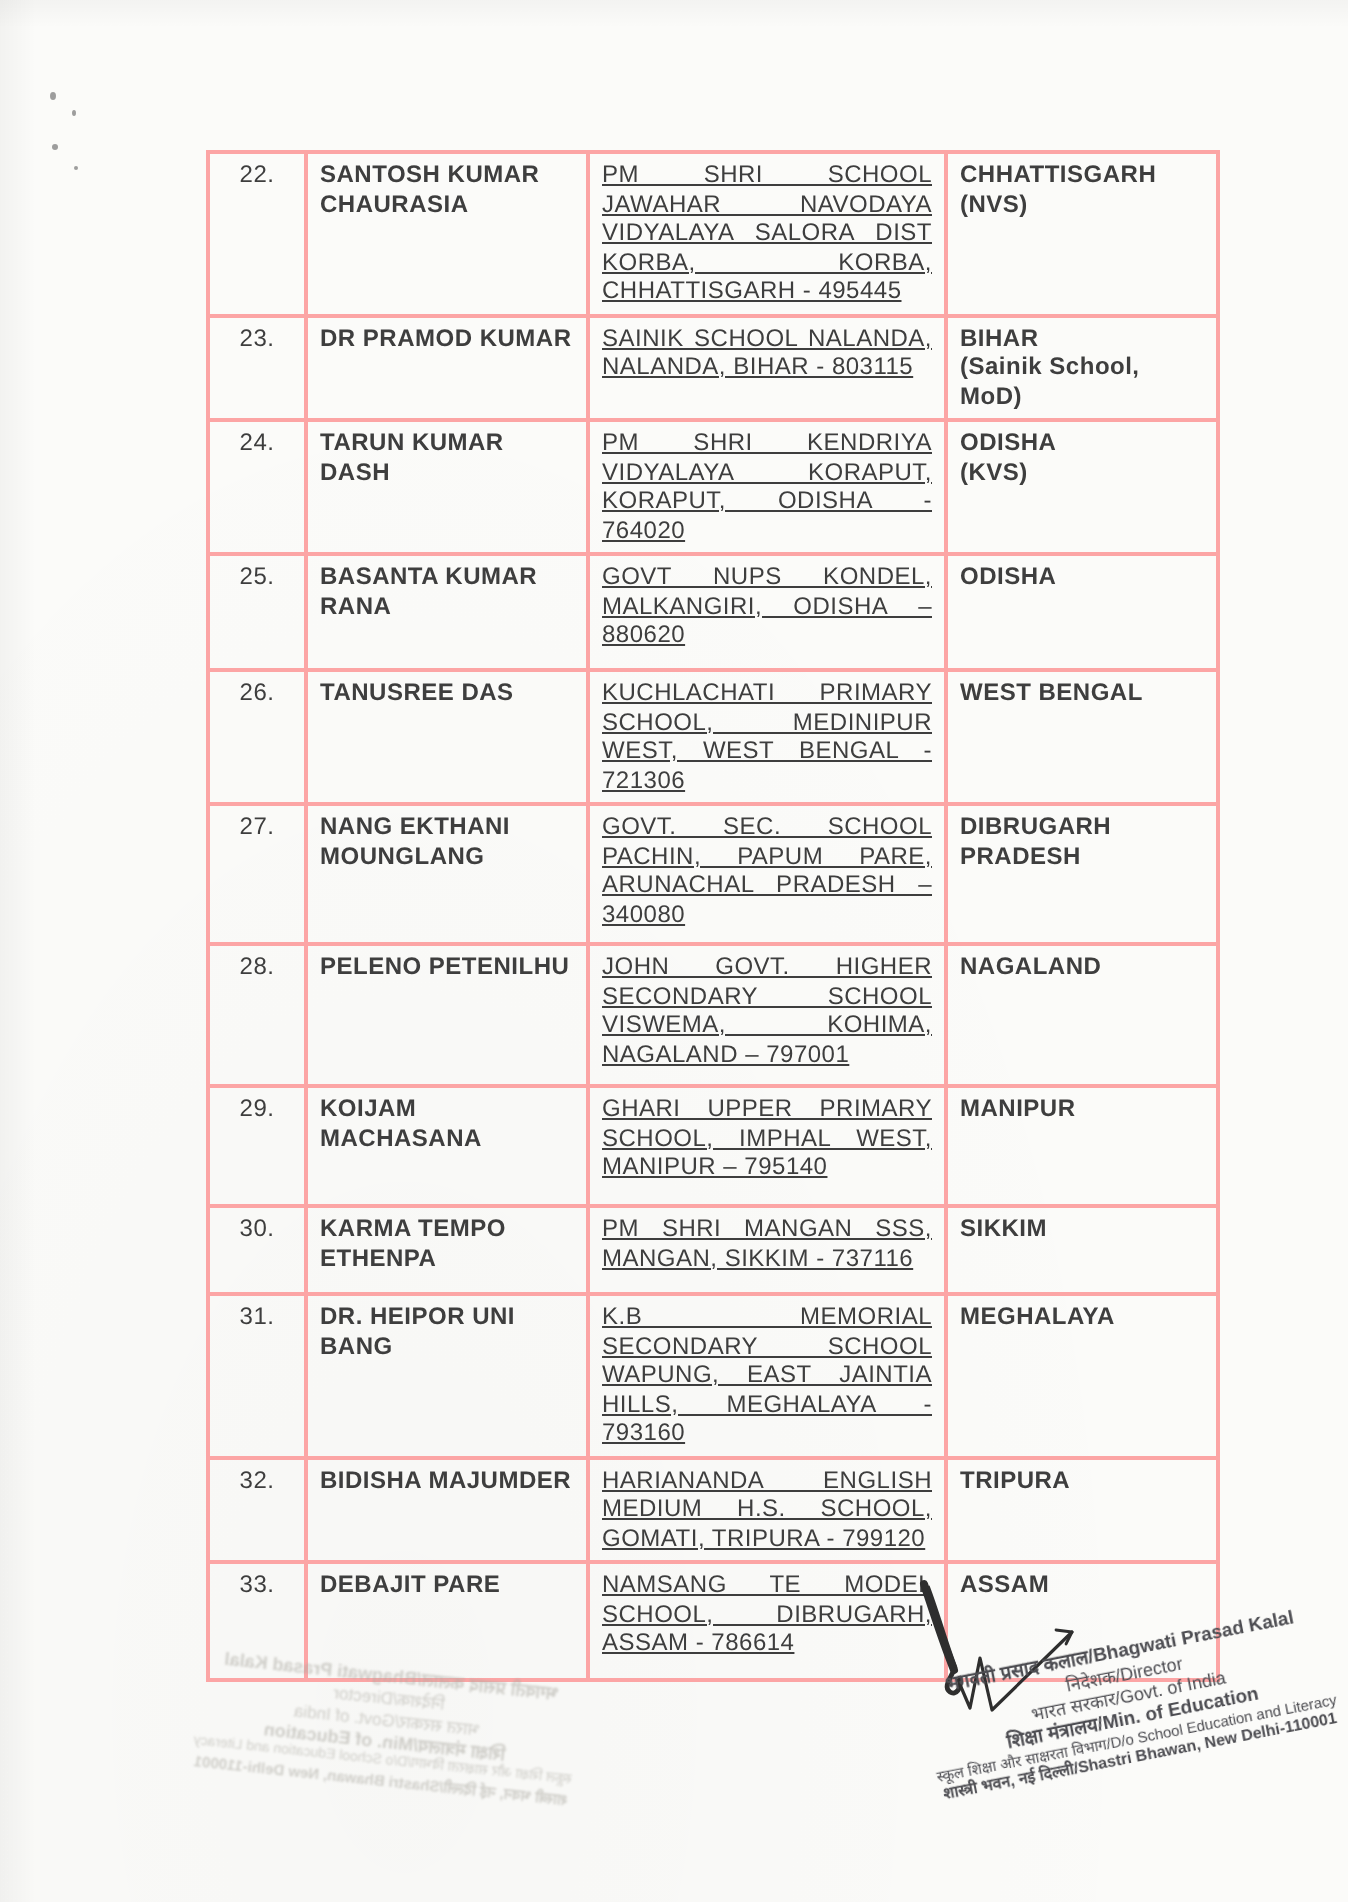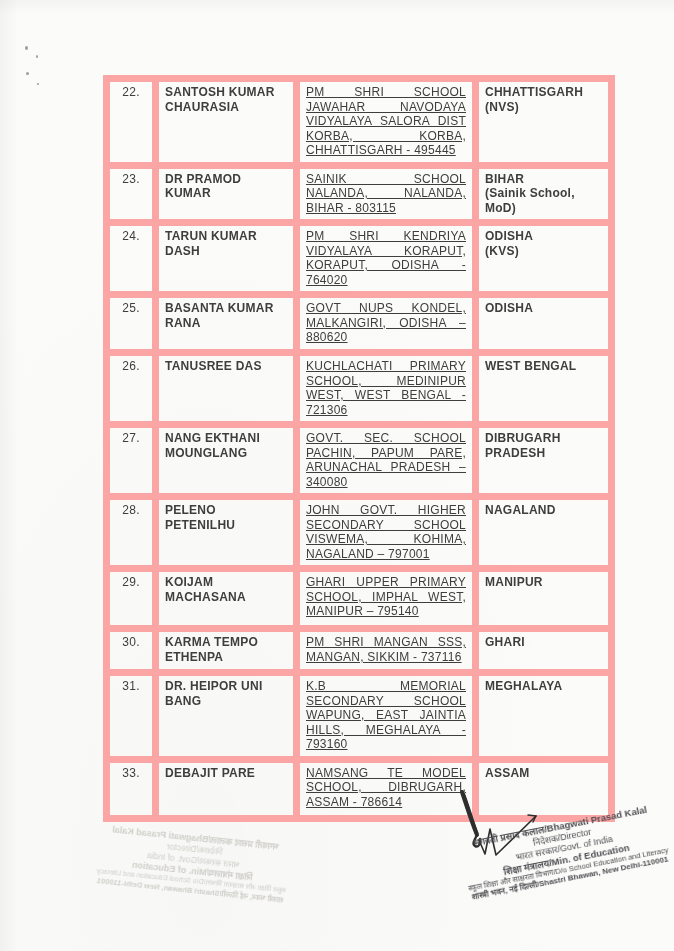--- a/index.html
+++ b/index.html
@@ -17,21 +17,21 @@
       linear-gradient(180deg, rgba(0,0,0,0.03), rgba(0,0,0,0) 14px),
       radial-gradient(ellipse at 30% 90%, rgba(0,0,0,0.015), rgba(0,0,0,0) 60%);
   }
 
   
   table.doc{
     position:absolute; left:103px; top:75px;
     width:505px; border-collapse:collapse; table-layout:fixed;
   }
   table.doc td{
-    border:7px solid #fca5a5;
+    border:2px solid #fca5a5;
     vertical-align:top;
     padding:3px 6px 4px 6px;
     font-size:12px;
     line-height:14.5px;
     letter-spacing:.25px;
     color:#3e3e3e;
   }
   col.c-sl{width:49px;}
   col.c-name{width:141px;}
   col.c-school{width:179px;}
@@ -153,27 +153,33 @@
     <tr class="r7">
       <td class="sl">29.</td>
       <td class="name">KOIJAM MACHASANA</td>
       <td class="school">GHARI UPPER PRIMARY SCHOOL, IMPHAL WEST, MANIPUR – 795140</td>
       <td class="state">MANIPUR</td>
     </tr>
     <tr class="r8">
       <td class="sl">30.</td>
       <td class="name">KARMA TEMPO ETHENPA</td>
       <td class="school">PM SHRI MANGAN SSS, MANGAN, SIKKIM - 737116</td>
-      <td class="state">GHARI</td>
+      <td class="state">SIKKIM</td>
     </tr>
     <tr class="r9">
       <td class="sl">31.</td>
       <td class="name">DR. HEIPOR UNI BANG</td>
       <td class="school">K.B MEMORIAL SECONDARY SCHOOL WAPUNG, EAST JAINTIA HILLS, MEGHALAYA - 793160</td>
       <td class="state">MEGHALAYA</td>
+    </tr>
+    <tr class="r10">
+      <td class="sl">32.</td>
+      <td class="name">BIDISHA MAJUMDER</td>
+      <td class="school">HARIANANDA ENGLISH MEDIUM H.S. SCHOOL, GOMATI, TRIPURA - 799120</td>
+      <td class="state">TRIPURA</td>
     </tr>
     <tr class="r11">
       <td class="sl">33.</td>
       <td class="name">DEBAJIT PARE</td>
       <td class="school">NAMSANG TE MODEL SCHOOL, DIBRUGARH, ASSAM - 786614</td>
       <td class="state">ASSAM</td>
     </tr>
   </tbody>
 </table>
 

